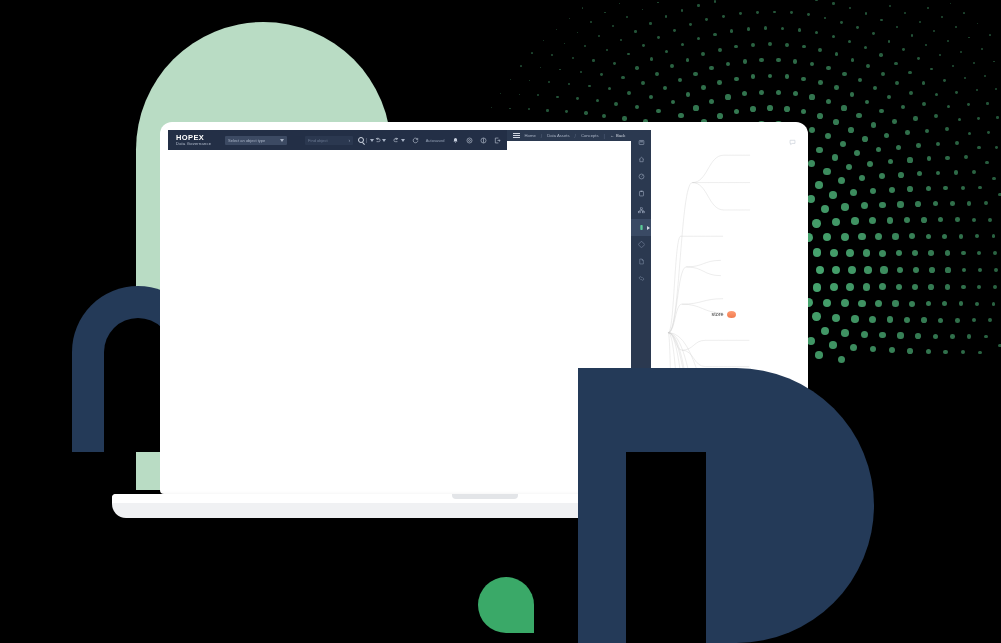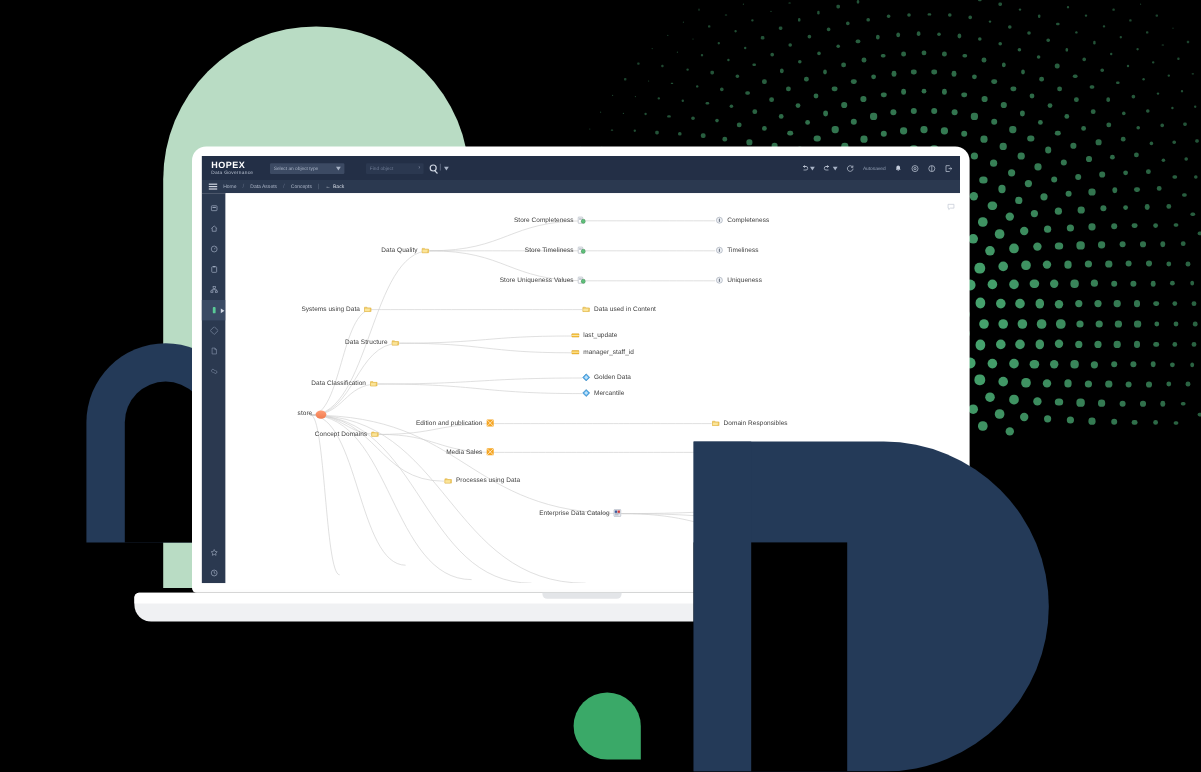--- a/index.html
+++ b/index.html
@@ -90,21 +90,21 @@
     background:#e3e5e8;
     border-radius:0 0 4px 4px;
   }
 
   
   .screen{
     position:absolute; left:168px; top:130px;
     width:632px; height:356px;
     background:#ffffff;
     overflow:hidden;
-    display:flex; flex-direction:column;
+    display:flex; flex-direction:row;
   }
 
   
   .topbar{
     height:20px; background:#232f46;
     display:flex; align-items:center;
     padding:0 6px 0 8px;
     flex:0 0 auto;
   }
   .brand{ line-height:1; }

